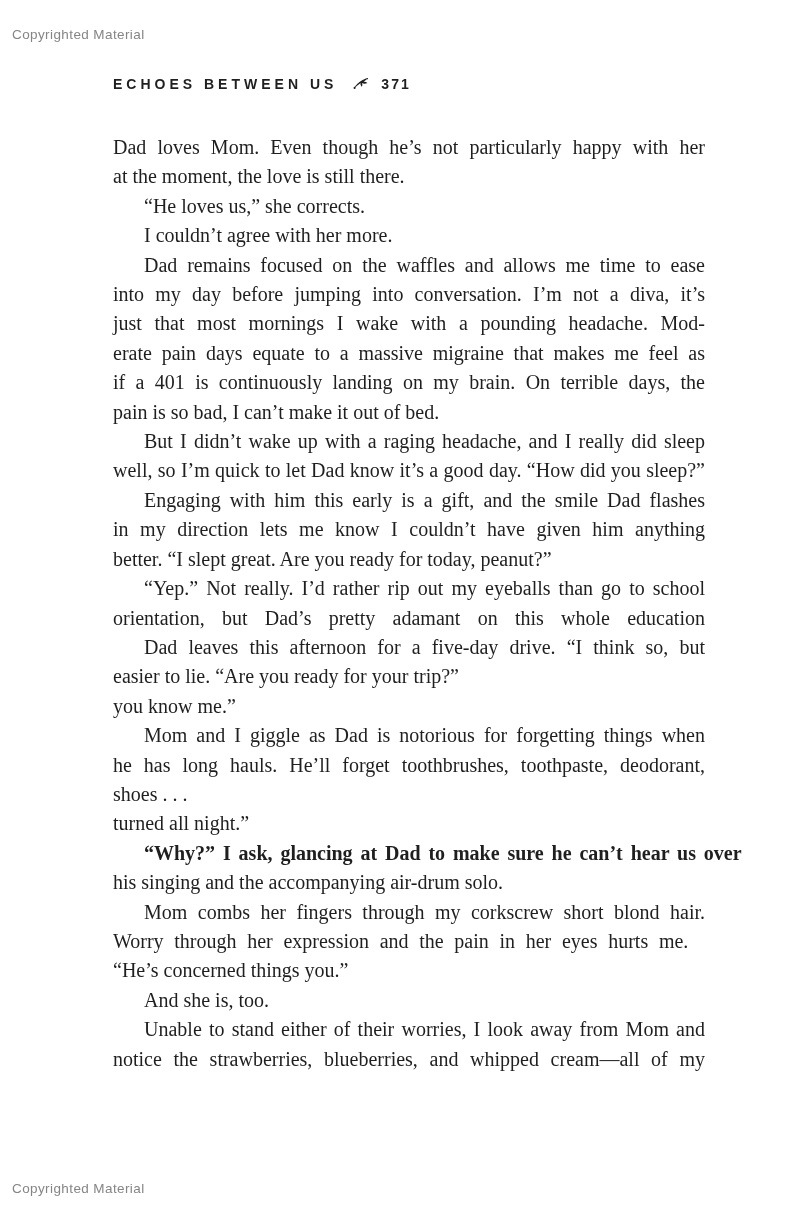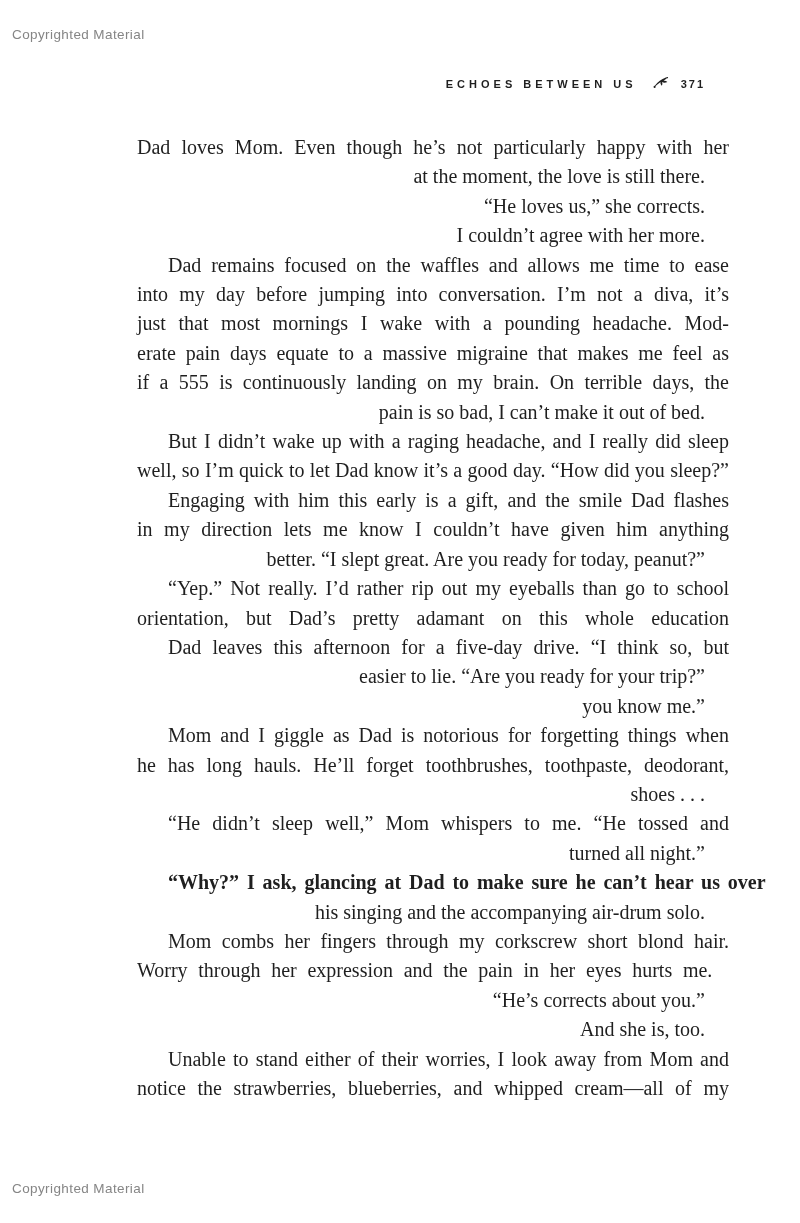--- a/index.html
+++ b/index.html
@@ -22,25 +22,25 @@
     letter-spacing: 0.4px;
     color: var(--notice, #858585);
   }
   .notice.top { top: 27px; }
   .notice.bottom { top: 1181px; }
   .running-header {
     position: absolute;
     top: 76px;
     left: 113px;
     width: 592px;
-    text-align: right;
+    text-align: left;
     white-space: nowrap;
     font-family: "Liberation Sans", sans-serif;
     font-weight: 700;
-    font-size: 11px;
+    font-size: 14px;
     color: var(--text, #1f1f1f);
   }
   .running-header .title { letter-spacing: 4px; }
   .running-header .orn {
     display: inline-block;
     margin: 0 12px 0 16px;
   }
   .running-header .orn svg {
     width: 16px;
     height: 13px;
@@ -53,22 +53,21 @@
     top: 133px;
     left: 113px;
     width: 592px;
     font-size: 20px;
     line-height: 29.41px;
     color: var(--text, #1f1f1f);
   }
   .line {
     height: 29.41px;
     white-space: nowrap;
-    text-align: right;
-    margin-left: 24px;
+    text-align: left;
   }
   .line.indent { text-indent: 31px; }
 </style>
 </head>
 <body>
 
 <div class="page">
 
   <div class="notice top">Copyrighted Material</div>
 
@@ -82,42 +81,41 @@
 
   <div class="text-block">
       <div class="line" style="word-spacing: 6.155px;"><span>Dad loves Mom. Even though he’s not particularly happy with her</span></div>
       <div class="line"><span>at the moment, the love is still there.</span></div>
       <div class="line indent"><span>“He loves us,” she corrects.</span></div>
       <div class="line indent"><span>I couldn’t agree with her more.</span></div>
       <div class="line indent" style="word-spacing: 4.835px;"><span>Dad remains focused on the waffles and allows me time to ease</span></div>
       <div class="line" style="word-spacing: 6.2px;"><span>into my day before jumping into conversation. I’m not a diva, it’s</span></div>
       <div class="line" style="word-spacing: 7.598px;"><span>just that most mornings I wake with a pounding headache. Mod-</span></div>
       <div class="line" style="word-spacing: 4.814px;"><span>erate pain days equate to a massive migraine that makes me feel as</span></div>
-      <div class="line" style="word-spacing: 5.359px;"><span>if a 555 is continuously landing on my brain. On terrible days, the</span></div>
+      <div class="line" style="word-spacing: 5.359px;"><span>if a 401 is continuously landing on my brain. On terrible days, the</span></div>
       <div class="line"><span>pain is so bad, I can’t make it out of bed.</span></div>
       <div class="line indent" style="word-spacing: 2.169px;"><span>But I didn’t wake up with a raging headache, and I really did sleep</span></div>
       <div class="line" style="word-spacing: 0.339px;"><span>well, so I’m quick to let Dad know it’s a good day. “How did you sleep?”</span></div>
       <div class="line indent" style="word-spacing: 4.026px;"><span>Engaging with him this early is a gift, and the smile Dad flashes</span></div>
       <div class="line" style="word-spacing: 6.537px;"><span>in my direction lets me know I couldn’t have given him anything</span></div>
       <div class="line"><span>better. “I slept great. Are you ready for today, peanut?”</span></div>
       <div class="line indent" style="word-spacing: 3.056px;"><span>“Yep.” Not really. I’d rather rip out my eyeballs than go to school</span></div>
       <div class="line" style="word-spacing: 12.277px;"><span>orientation, but Dad’s pretty adamant on this whole education</span></div>
       <div class="line indent" style="word-spacing: 6.115px;"><span>Dad leaves this afternoon for a five-day drive. “I think so, but</span></div>
       <div class="line"><span>easier to lie. “Are you ready for your trip?”</span></div>
       <div class="line"><span>you know me.”</span></div>
       <div class="line indent" style="word-spacing: 4.018px;"><span>Mom and I giggle as Dad is notorious for forgetting things when</span></div>
       <div class="line" style="word-spacing: 6.975px;"><span>he has long hauls. He’ll forget toothbrushes, toothpaste, deodorant,</span></div>
       <div class="line"><span>shoes . . .</span></div>
-      <div class="line indent" style="word-spacing: 7.147px;"><span>“He didn’t sleep well,” Mom whispers to me. “He tossed and</span></div>
       <div class="line"><span>turned all night.”</span></div>
       <div class="line indent" style="word-spacing: 2.857px; font-weight: bold;"><span>“Why?” I ask, glancing at Dad to make sure he can’t hear us over</span></div>
       <div class="line"><span>his singing and the accompanying air-drum solo.</span></div>
       <div class="line indent" style="word-spacing: 5.429px;"><span>Mom combs her fingers through my corkscrew short blond hair.</span></div>
       <div class="line" style="word-spacing: 5.695px;"><span>Worry through her expression and the pain in her eyes hurts me.</span></div>
-      <div class="line"><span>“He’s corrects about you.”</span></div>
+      <div class="line"><span>“He’s concerned things you.”</span></div>
       <div class="line indent"><span>And she is, too.</span></div>
       <div class="line indent" style="word-spacing: 2.178px;"><span>Unable to stand either of their worries, I look away from Mom and</span></div>
       <div class="line" style="word-spacing: 6.662px;"><span>notice the strawberries, blueberries, and whipped cream—all of my</span></div>
     </div>
 
   <div class="notice bottom">Copyrighted Material</div>
 
 </div>
 
 </body></html>

